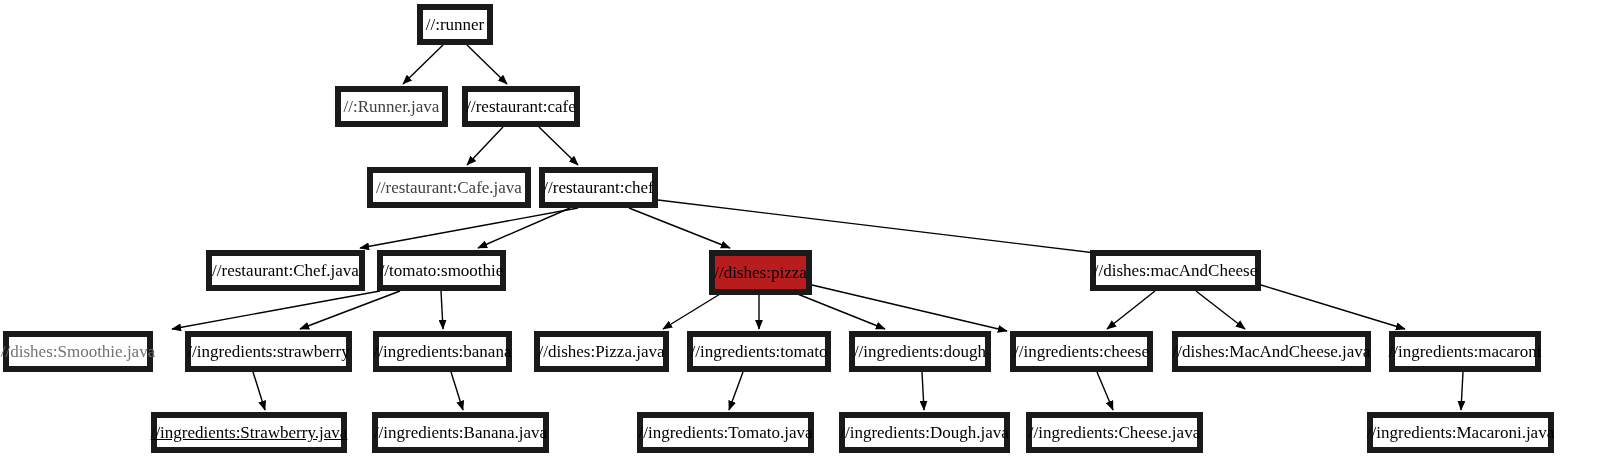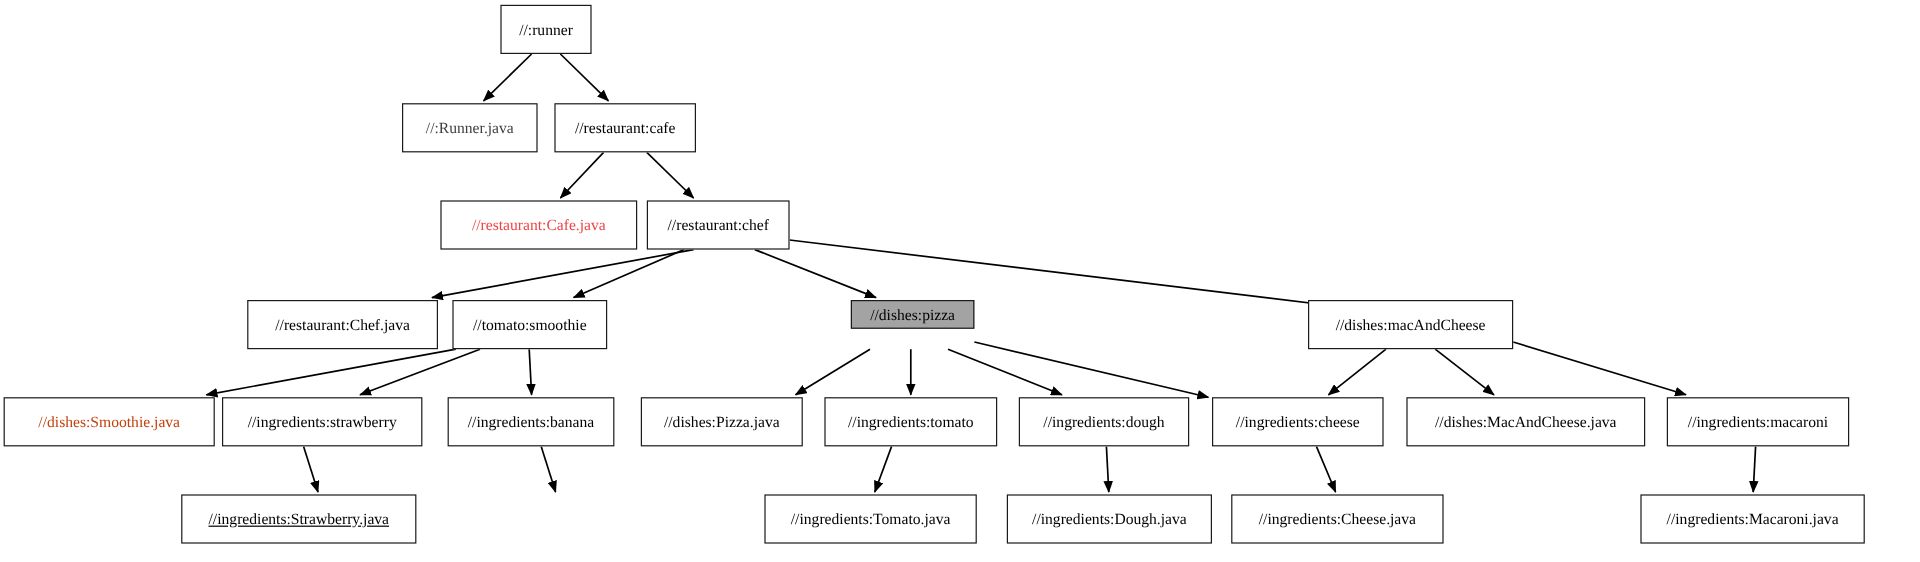--- a/index.html
+++ b/index.html
@@ -27,27 +27,27 @@
   #node-layer {
     position: absolute;
     left: 0;
     top: 0;
     width: 1600px;
     height: 468px;
   }
   .node {
     position: absolute;
     box-sizing: border-box;
-    border: 1px solid #fca5a5;
+    border: 6px solid #fca5a5;
     background: #ffffff;
     display: flex;
     align-items: center;
     justify-content: center;
     color: #000000;
-    font-size: 13px;
+    font-size: 17px;
     line-height: 1;
     white-space: nowrap;
     letter-spacing: 0px;
   }
   .node-label {
     display: block;
     padding: 0 2px;
   }
 </style>
 </head>
@@ -92,39 +92,39 @@
   <div id="node-layer">
       <div class="node" style="left: 417px; top: 4px; width: 76px; height: 41px; border-color: rgb(26, 26, 26); background: rgb(255, 255, 255); color: rgb(0, 0, 0);">
         <span class="node-label">//:runner</span>
       </div>
       <div class="node" style="left: 335px; top: 86px; width: 113px; height: 41px; border-color: rgb(26, 26, 26); background: rgb(255, 255, 255); color: #404040;">
         <span class="node-label">//:Runner.java</span>
       </div>
       <div class="node" style="left: 462px; top: 86px; width: 118px; height: 41px; border-color: rgb(26, 26, 26); background: rgb(255, 255, 255); color: rgb(0, 0, 0);">
         <span class="node-label">//restaurant:cafe</span>
       </div>
-      <div class="node" style="left: 367px; top: 167px; width: 164px; height: 41px; border-color: rgb(26, 26, 26); background: rgb(255, 255, 255); color: #ef4444;">
+      <div class="node" style="left: 367px; top: 167px; width: 164px; height: 41px; border-color: rgb(26, 26, 26); background: rgb(255, 255, 255); color: #404040;">
         <span class="node-label">//restaurant:Cafe.java</span>
       </div>
       <div class="node" style="left: 539px; top: 167px; width: 119px; height: 41px; border-color: rgb(26, 26, 26); background: rgb(255, 255, 255); color: rgb(0, 0, 0);">
         <span class="node-label">//restaurant:chef</span>
       </div>
       <div class="node" style="left: 206px; top: 250px; width: 159px; height: 41px; border-color: rgb(26, 26, 26); background: rgb(255, 255, 255); color: rgb(0, 0, 0);">
         <span class="node-label">//restaurant:Chef.java</span>
       </div>
       <div class="node" style="left: 377px; top: 250px; width: 129px; height: 41px; border-color: rgb(26, 26, 26); background: rgb(255, 255, 255); color: rgb(0, 0, 0);">
         <span class="node-label">//tomato:smoothie</span>
       </div>
-      <div class="node" style="left: 709px; top: 250px; width: 103px; height: 24px; border-color: rgb(26, 26, 26); background: #a3a3a3; color: rgb(0, 0, 0); align-items: center;">
+      <div class="node" style="left: 709px; top: 250px; width: 103px; height: 45px; border-color: rgb(26, 26, 26); background: #b91c1c; color: rgb(0, 0, 0); align-items: center;">
         <span class="node-label">//dishes:pizza</span>
       </div>
       <div class="node" style="left: 1090px; top: 250px; width: 171px; height: 41px; border-color: rgb(26, 26, 26); background: rgb(255, 255, 255); color: rgb(0, 0, 0);">
         <span class="node-label">//dishes:macAndCheese</span>
       </div>
-      <div class="node" style="left: 3px; top: 331px; width: 176px; height: 41px; border-color: rgb(26, 26, 26); background: rgb(255, 255, 255); color: #c2410c;">
+      <div class="node" style="left: 3px; top: 331px; width: 150px; height: 41px; border-color: rgb(26, 26, 26); background: rgb(255, 255, 255); color: #737373;">
         <span class="node-label">//dishes:Smoothie.java</span>
       </div>
       <div class="node" style="left: 185px; top: 331px; width: 167px; height: 41px; border-color: rgb(26, 26, 26); background: rgb(255, 255, 255); color: rgb(0, 0, 0);">
         <span class="node-label">//ingredients:strawberry</span>
       </div>
       <div class="node" style="left: 373px; top: 331px; width: 139px; height: 41px; border-color: rgb(26, 26, 26); background: rgb(255, 255, 255); color: rgb(0, 0, 0);">
         <span class="node-label">//ingredients:banana</span>
       </div>
       <div class="node" style="left: 534px; top: 331px; width: 135px; height: 41px; border-color: rgb(26, 26, 26); background: rgb(255, 255, 255); color: rgb(0, 0, 0);">
         <span class="node-label">//dishes:Pizza.java</span>
@@ -140,20 +140,23 @@
       </div>
       <div class="node" style="left: 1172px; top: 331px; width: 199px; height: 41px; border-color: rgb(26, 26, 26); background: rgb(255, 255, 255); color: rgb(0, 0, 0);">
         <span class="node-label">//dishes:MacAndCheese.java</span>
       </div>
       <div class="node" style="left: 1389px; top: 331px; width: 152px; height: 41px; border-color: rgb(26, 26, 26); background: rgb(255, 255, 255); color: rgb(0, 0, 0);">
         <span class="node-label">//ingredients:macaroni</span>
       </div>
       <div class="node" style="left: 151px; top: 412px; width: 196px; height: 41px; border-color: rgb(26, 26, 26); background: rgb(255, 255, 255); color: rgb(0, 0, 0); text-decoration: underline;">
         <span class="node-label">//ingredients:Strawberry.java</span>
       </div>
+      <div class="node" style="left: 372px; top: 412px; width: 177px; height: 41px; border-color: rgb(26, 26, 26); background: rgb(255, 255, 255); color: rgb(0, 0, 0);">
+        <span class="node-label">//ingredients:Banana.java</span>
+      </div>
       <div class="node" style="left: 637px; top: 412px; width: 177px; height: 41px; border-color: rgb(26, 26, 26); background: rgb(255, 255, 255); color: rgb(0, 0, 0);">
         <span class="node-label">//ingredients:Tomato.java</span>
       </div>
       <div class="node" style="left: 839px; top: 412px; width: 171px; height: 41px; border-color: rgb(26, 26, 26); background: rgb(255, 255, 255); color: rgb(0, 0, 0);">
         <span class="node-label">//ingredients:Dough.java</span>
       </div>
       <div class="node" style="left: 1026px; top: 412px; width: 177px; height: 41px; border-color: rgb(26, 26, 26); background: rgb(255, 255, 255); color: rgb(0, 0, 0);">
         <span class="node-label">//ingredients:Cheese.java</span>
       </div>
       <div class="node" style="left: 1367px; top: 412px; width: 187px; height: 41px; border-color: rgb(26, 26, 26); background: rgb(255, 255, 255); color: rgb(0, 0, 0);">

